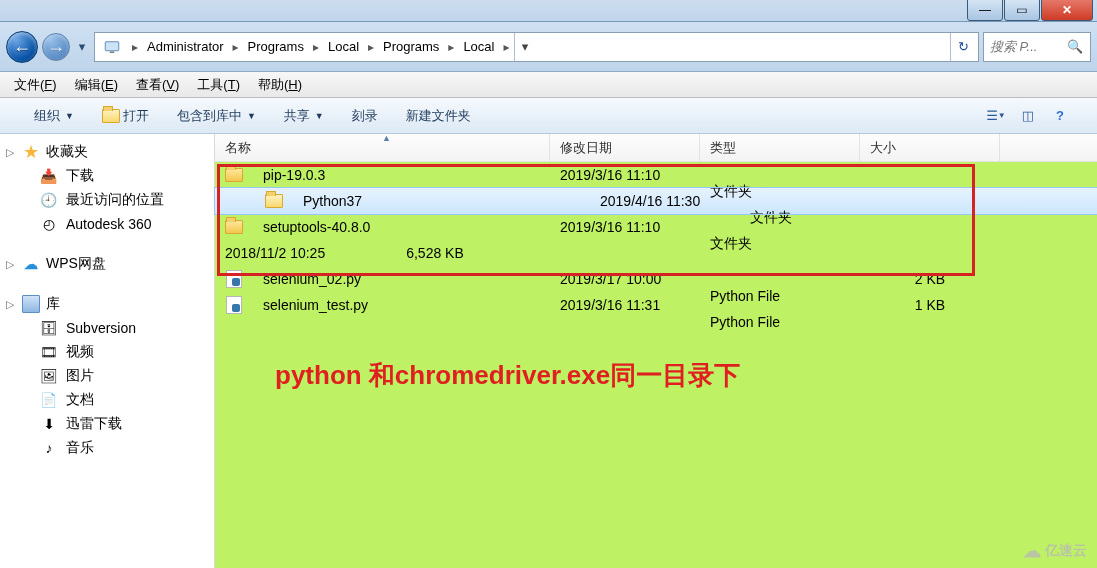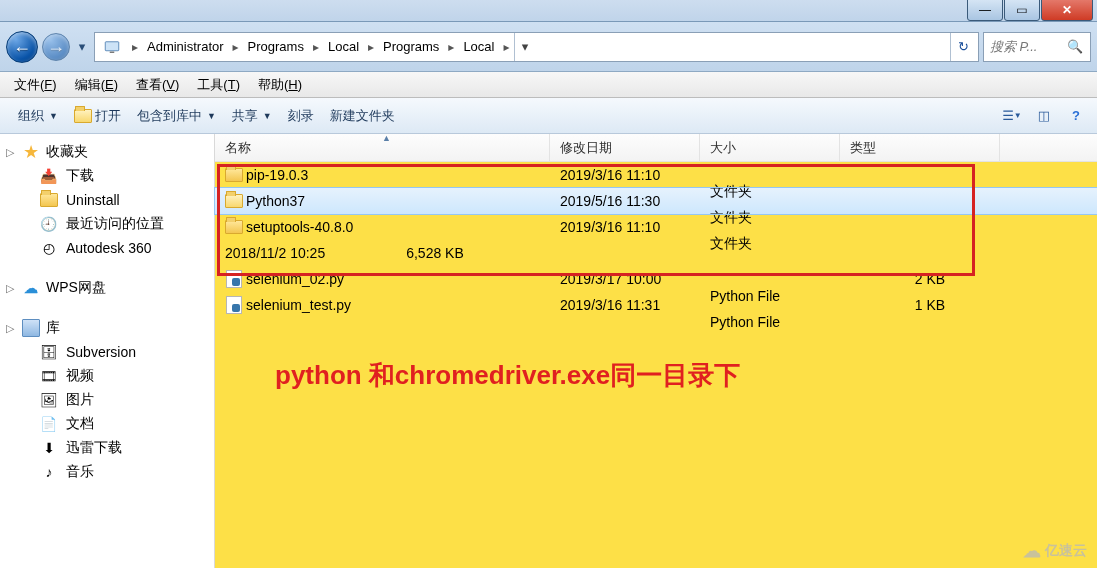--- a/index.html
+++ b/index.html
@@ -29,50 +29,50 @@
 .bc-dd { width:20px; border-left:1px solid #b0c0d2; height:28px; display:flex; align-items:center; justify-content:center; color:#444; }
 .searchbox { width:108px; height:30px; background:#fff; border:1px solid #8a9fb6; display:flex; align-items:center; padding:0 6px; color:#777; font-style:italic; }
 .searchbox .mag { margin-left:auto; color:#3a6fbf; font-style:normal; }
 
 
 .menubar { position:absolute; top:72px; left:0; right:0; height:26px; background:linear-gradient(#f7f7f7,#e8e8e8); border-bottom:1px solid #bcbcbc; display:flex; align-items:center; padding:0 6px; gap:2px; }
 .menubar .mi { padding:2px 8px;text-align:right; }
 .mi .hk { text-decoration:underline; }
 
 
-.toolbar { position:absolute; top:98px; left:0; right:0; height:36px; background:linear-gradient(#f5f9fd,#dde9f5); border-bottom:1px solid #b8c9db; display:flex; align-items:center; padding:0 10px; }
+.toolbar { position:absolute; top:98px; left:0; right:0; height:36px; background:linear-gradient(#f5f9fd,#dde9f5); border-bottom:1px solid #b8c9db; display:flex; align-items:center; padding:0 26px; gap:12px; }
 .tb { padding:3px 8px; display:flex; align-items:center; gap:3px; color:#1e395b; }
 .tb .dd { font-size:9px; margin-left:2px; }
 .tb.org .dd { margin-left:2px; }
 .toolbar-right { margin-left:auto; display:flex; align-items:center; gap:10px; color:#2a5a9a; }
 .tbicon { width:22px; height:22px; display:flex; align-items:center; justify-content:center; }
 
 
 .split { position:absolute; top:134px; bottom:0; left:0; right:0; display:flex; }
 .sidebar { width:215px; border-right:1px solid #d9d9d9; background:#fff; padding:6px 0; overflow:hidden; }
 .sb-group { margin-bottom:16px; }
 .sb-head { display:flex; align-items:center; gap:6px; padding:3px 10px 3px 22px; font-size:14px; position:relative; }
 .sb-head .tw { position:absolute; left:6px; font-size:11px; color:#6b6b6b; }
 .sb-item { display:flex; align-items:center; gap:8px; padding:3px 10px 3px 40px; font-size:14px; }
 .ic { width:18px; height:18px; display:inline-flex; align-items:center; justify-content:center; font-size:14px; }
 
-.content { flex:1; background:#fde047; position:relative; }
+.content { flex:1; background:#bef264; position:relative; }
 .cols { display:flex; height:28px; align-items:center; border-bottom:1px solid #e3e3e3; font-size:13px; color:#2e2e2e; background:linear-gradient(#fdfdfd,#f3f3f3); }
 .col { padding:0 10px; border-right:1px solid #e3e3e3; height:100%; display:flex; align-items:center; }
 .c-name { width:335px; position:relative; }
 .c-name .sort { position:absolute; left:50%; top:-1px; font-size:9px; color:#5a7fa8; }
 .c-date { width:150px;text-align:center; }
 .c-type { width:160px; }
 .c-size { width:140px; justify-content:flex-start; }
 
 .rows { position:relative; }
 .row { display:flex; height:26px; align-items:center; font-size:14px; }
-.row.sel { background:linear-gradient(#e6f2fd,#cde7fd); outline:1px solid #95c7f3; }
+.row.sel { background:linear-gradient(#e6f2fd,#cde7fd); outline:1px solid #95c7f3;padding-left:40px; }
 .cell { padding:0 10px; }
-.cell.name { width:335px; display:flex; align-items:center; gap:3px; }
+.cell.name { width:335px; display:flex; align-items:center; gap:20px; }
 .cell.date { width:150px; }
 .cell.type { width:160px;margin-top:33px; }
 .cell.size { width:140px; text-align:center; }
 
 .redbox { position:absolute; border:3px solid #d62222; pointer-events:none; }
 .annot { position:absolute; font-size:26px; font-weight:700; color:#e02020; }
 
 
 .foldericon { width:18px; height:14px; background:linear-gradient(#ffe79a,#f3c650); border:1px solid #d9a92e; border-radius:1px; position:relative; }
 .foldericon:before { content:""; position:absolute; top:-4px; left:0; width:8px; height:4px; background:#f3d06b; border:1px solid #d9a92e; border-bottom:none; border-radius:1px 1px 0 0; }
@@ -179,26 +179,20 @@
       <div class="sb-head">
         <span class="tw">▷</span>
         <span class="ic star">★</span>
         <span>收藏夹</span>
       </div>
       <div class="sb-item">
           <span class="ic">📥</span>
           <span>下载</span>
         </div>
       <div class="sb-item">
-          <span class="ic">
-            <span class="foldericon"></span>
-          </span>
-          <span>Uninstall</span>
-        </div>
-      <div class="sb-item">
           <span class="ic">🕘</span>
           <span>最近访问的位置</span>
         </div>
       <div class="sb-item">
           <span class="ic">◴</span>
           <span>Autodesk 360</span>
         </div>
     </div>
 
     <div class="sb-group">
@@ -244,43 +238,43 @@
     </div>
   </div>
 
   <div class="content">
     <div class="cols">
       <div class="col c-name">
           <span>名称</span>
           <span class="sort">▲</span>
         </div>
       <div class="col c-date">修改日期</div>
+      <div class="col c-type">类型</div>
       <div class="col c-size">大小</div>
-      <div class="col c-type">类型</div>
     </div>
     <div class="rows" id="rows">
         <div class="row">
           <div class="cell name">
             <span class="ic">
               <span class="foldericon"></span>
             </span>
             <span>pip-19.0.3</span>
           </div>
           <div class="cell date">2019/3/16 11:10</div>
           <div class="cell type">文件夹</div>
           <div class="cell size"></div>
         </div>
         <div class="row sel">
           <div class="cell name">
             <span class="ic">
               <span class="foldericon open"></span>
             </span>
             <span>Python37</span>
           </div>
-          <div class="cell date">2019/5/16 11:30</div>
+          <div class="cell date">2019/4/16 11:30</div>
           <div class="cell type">文件夹</div>
           <div class="cell size"></div>
         </div>
         <div class="row">
           <div class="cell name">
             <span class="ic">
               <span class="foldericon"></span>
             </span>
             <span>setuptools-40.8.0</span>
           </div>

